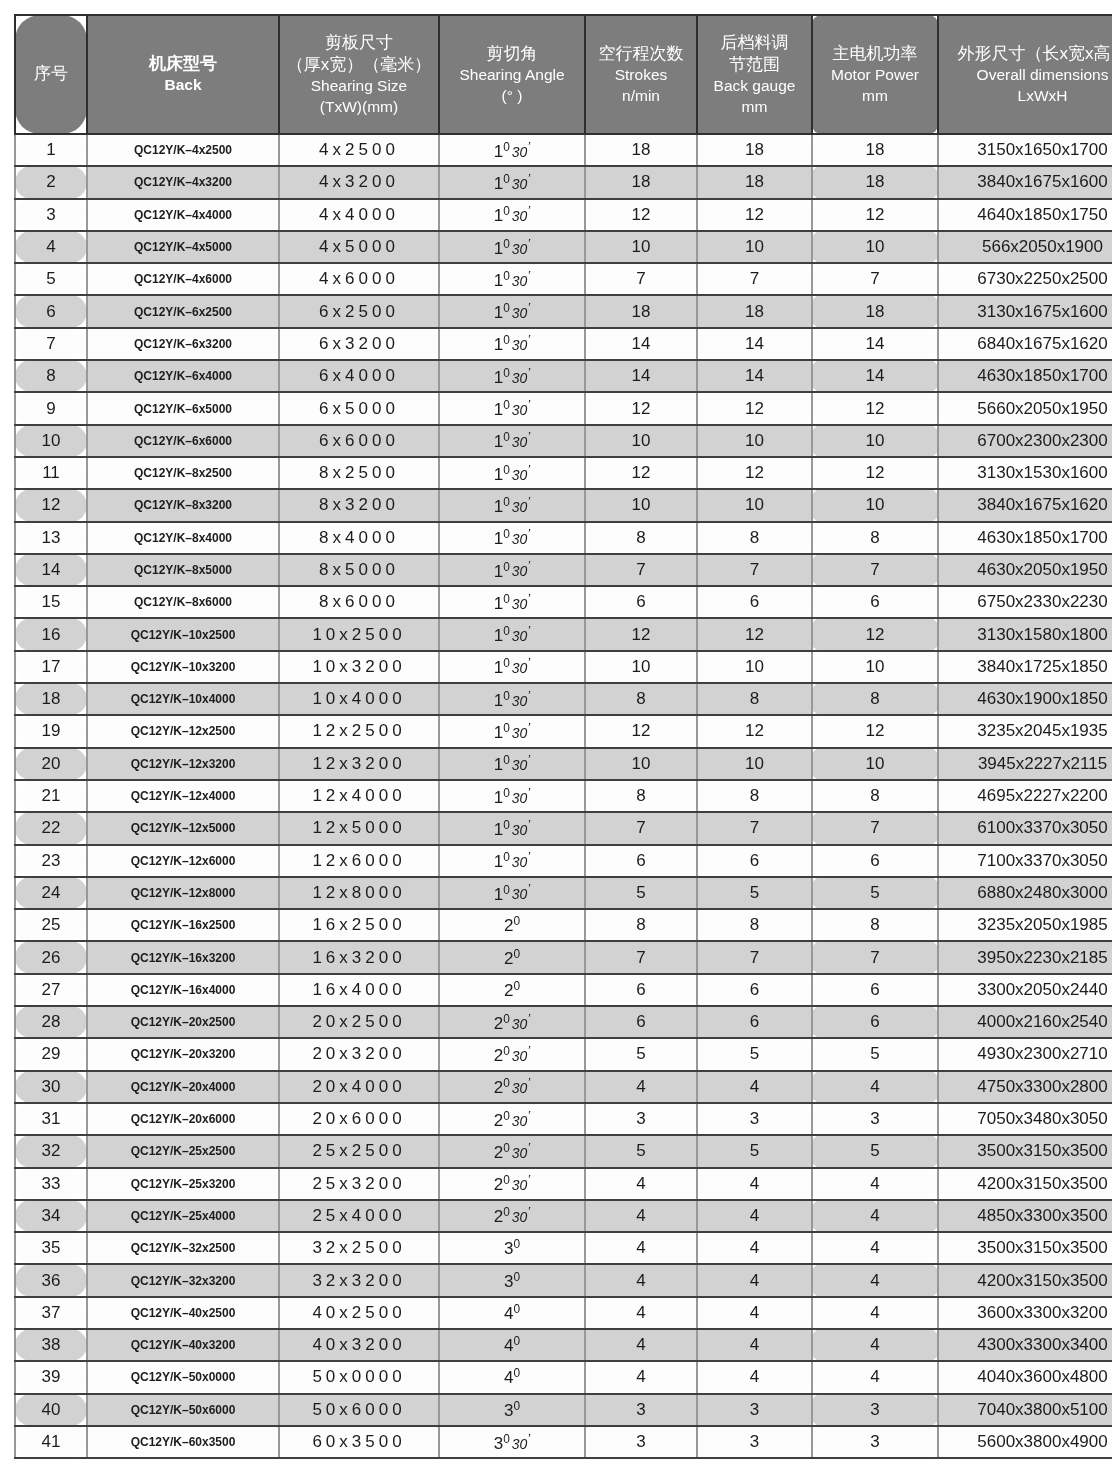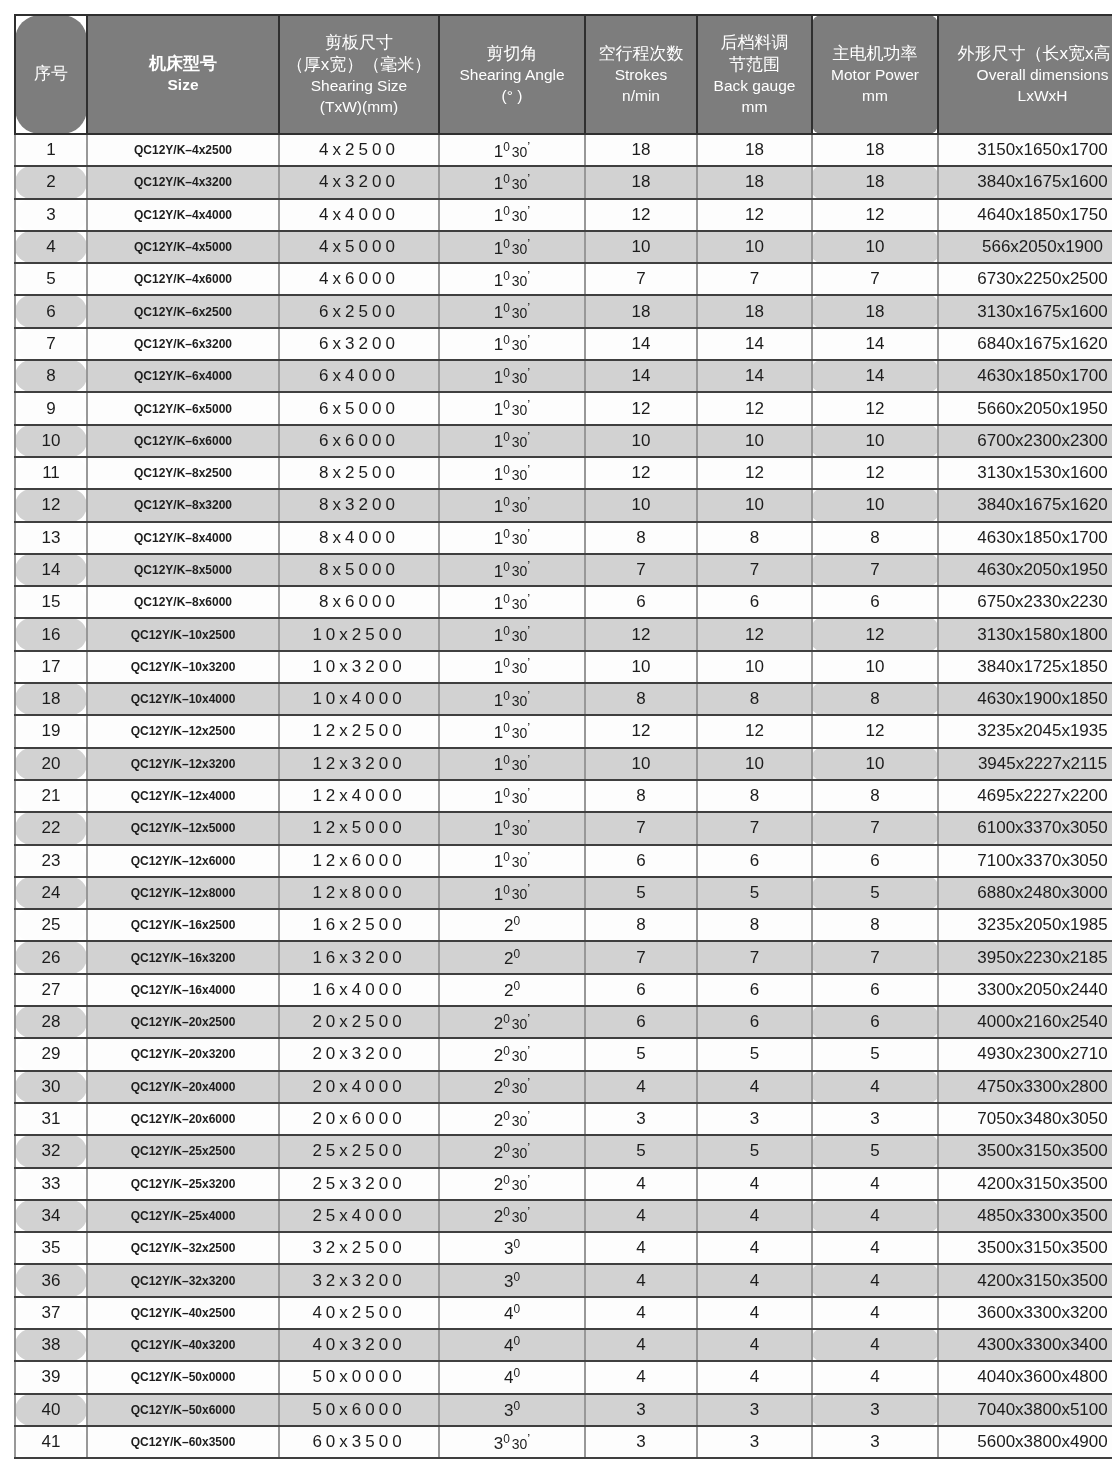--- a/index.html
+++ b/index.html
@@ -50,39 +50,39 @@
   .col-angle{width:140px;}
   .col-strokes{width:106px;}
   .col-backgauge{width:109px;}
   .col-power{width:120px;border-radius:9px;}
   .col-dims{width:203px;}
 
   td.col-size{letter-spacing:4px;}
   td.col-model{font-size:12px;}
 
   .deg{font-size:0.7em;vertical-align:0.5em;letter-spacing:0;}
-  .minutes{font-size:0.82em;letter-spacing:0;margin-left:2px;}
+  .minutes{font-size:0.82em;letter-spacing:0;margin-left:2px;font-style:italic;}
   .prime{font-size:0.95em;vertical-align:0.45em;}
 
   .footnote{margin-top:7px;padding-left:2px;}
   .footnote-zh{font-size:15px;color:#141414;line-height:1.4;}
 </style>
 </head>
 <body>
 
 <div class="page">
   <table class="spec">
     <thead>
       <tr id="header-row">
           <th class="col-no">
             <div class="h-zh">序号</div>
           </th>
           <th class="col-model">
             <div class="h-zh">机床型号</div>
-            <div class="h-en">Size</div>
+            <div class="h-en">Back</div>
           </th>
           <th class="col-size">
             <div class="h-zh">剪板尺寸</div>
             <div class="h-zh">（厚x宽）（毫米）</div>
             <div class="h-en">Shearing Size</div>
             <div class="h-en">(TxW)(mm)</div>
           </th>
           <th class="col-angle">
             <div class="h-zh">剪切角</div>
             <div class="h-en">Shearing Angle</div>

